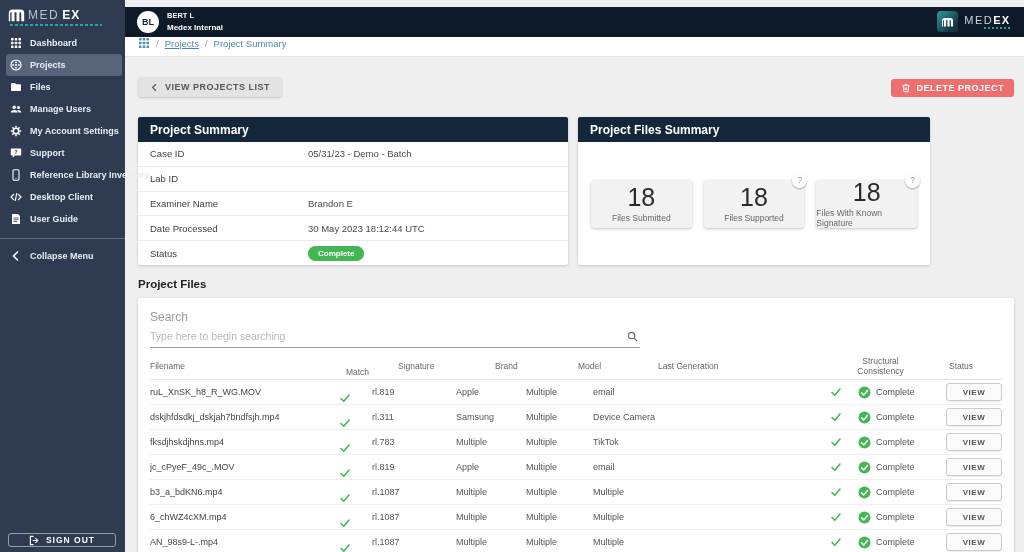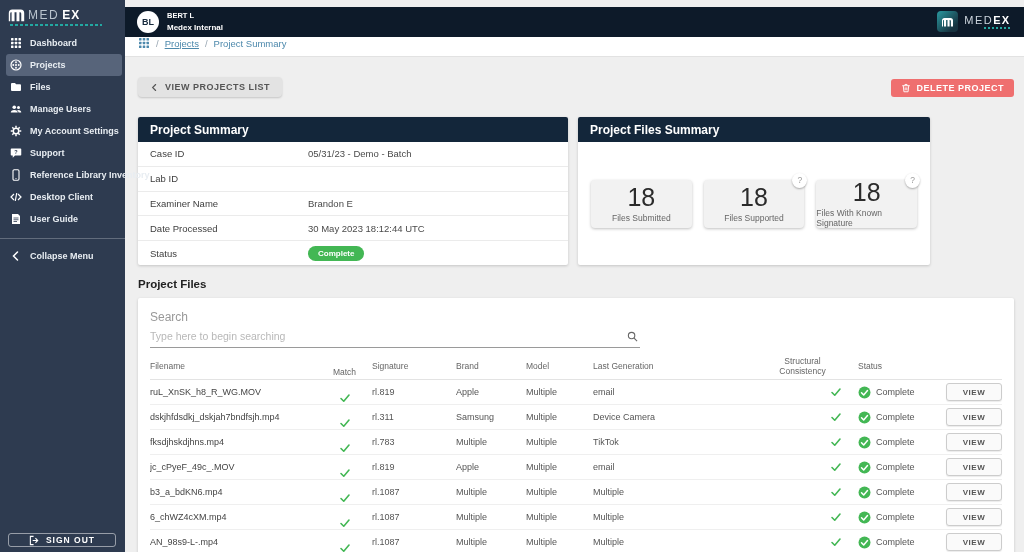--- a/index.html
+++ b/index.html
@@ -93,21 +93,21 @@
   .pf-panel{position:absolute;left:13px;top:241px;width:876px;height:320px;background:#fff;
     border-radius:2px;box-shadow:0 1px 3px rgba(0,0,0,.18);box-sizing:border-box;padding:12px 12px 0;}
   .search-wrap{position:relative;width:490px;border-bottom:1px solid #9a9a9a;padding-bottom:3px;}
   .search-label{display:block;font-size:12px;color:#999;margin-bottom:2px;}
   .search-input{width:100%;border:none;outline:none;background:transparent;font-size:10.5px;
     color:#444;padding:0;font-family:inherit;}
   .search-input::placeholder{color:#b8b8b8;}
   .search-wrap .sico{position:absolute;right:2px;bottom:5px;width:11px;height:11px;color:#666;}
   .tgrid{display:grid;grid-template-columns:167px 55px 84px 70px 67px 170px 95px 76px 68px;
     align-items:center;}
-  .thead{height:26px;margin-top:5px;border-bottom:1px solid #e3e3e3;}
+  .thead{height:26px;margin-top:5px;border-bottom:1px solid #e3e3e3;gap:13px;}
   .th{font-size:8.5px;color:#666;}
   .trow{height:24px;border-bottom:1px solid #efefef;}
   .trow:last-child{border-bottom:none;}
   .td{font-size:9px;color:#555;}
   .td-file{font-size:9px;color:#444;overflow:hidden;white-space:nowrap;}
   .c-center{justify-self:center;text-align:center;margin-top:11px;}
   .c-right{justify-self:end;text-align:center;padding-right:16px;}
   .check{width:12px;height:12px;color:#43b754;}
   .td-status{display:flex;align-items:center;gap:5px;}
   .ccheck{width:13px;height:13px;}

